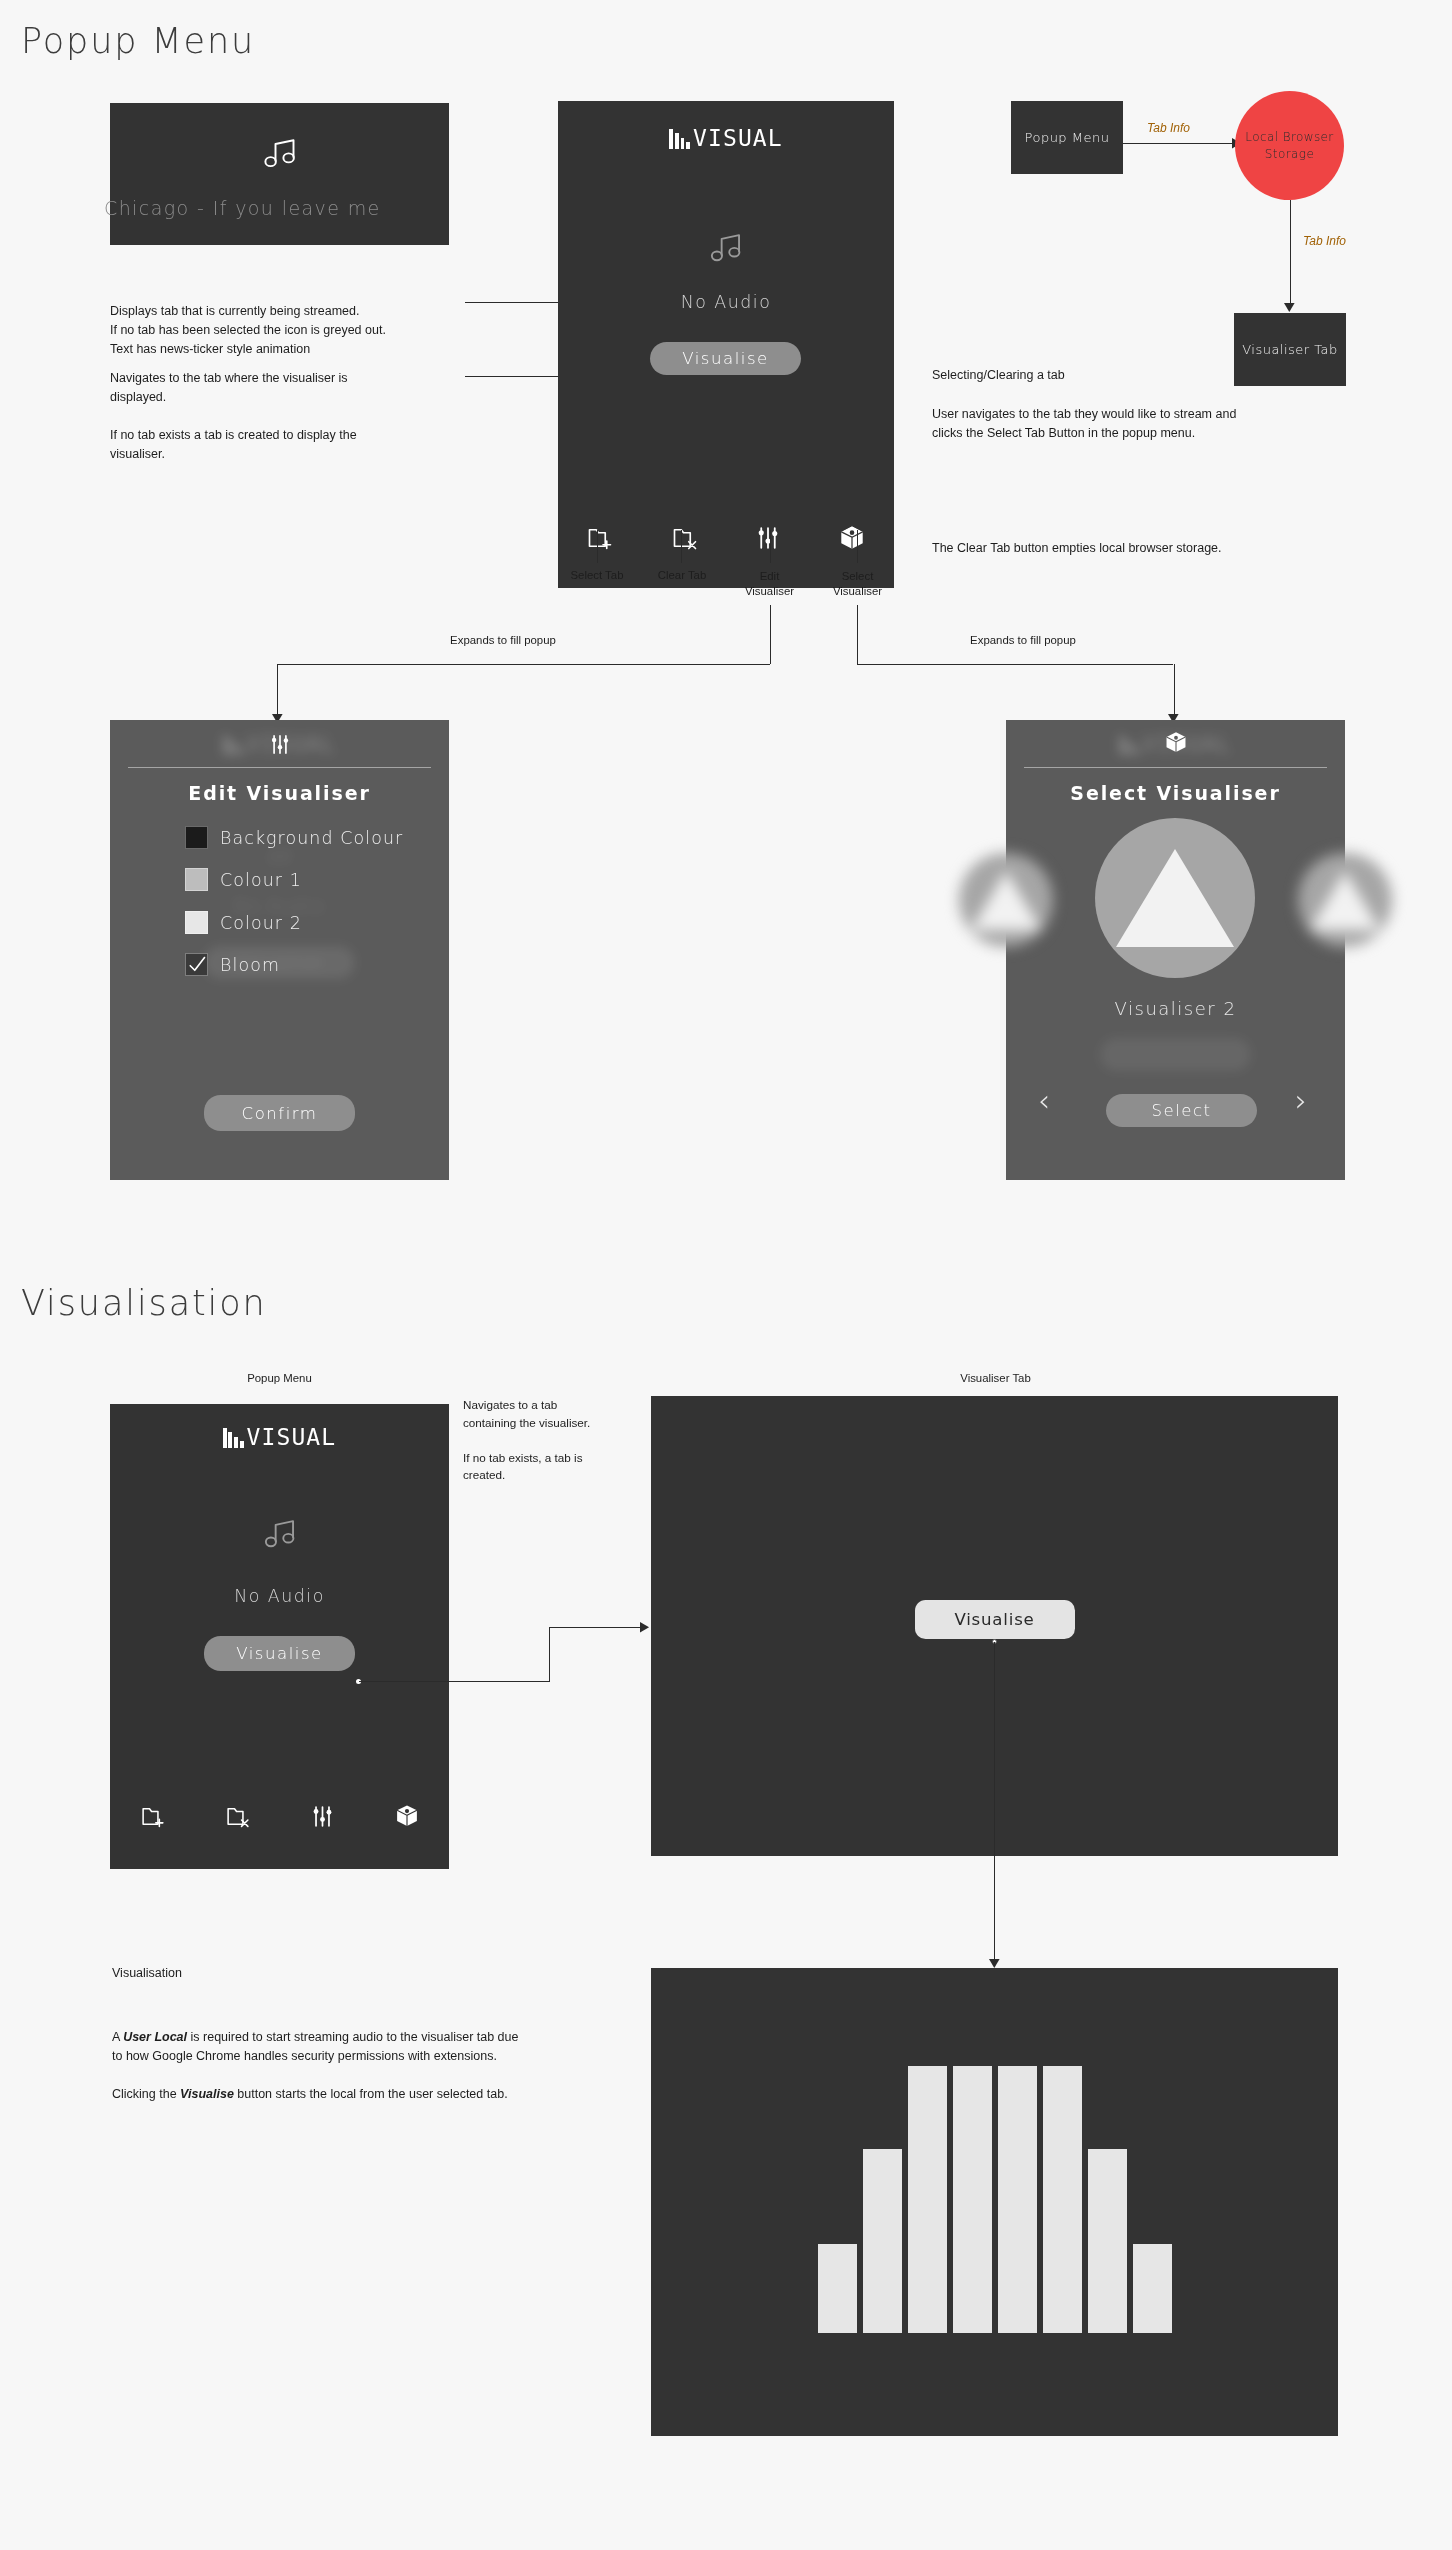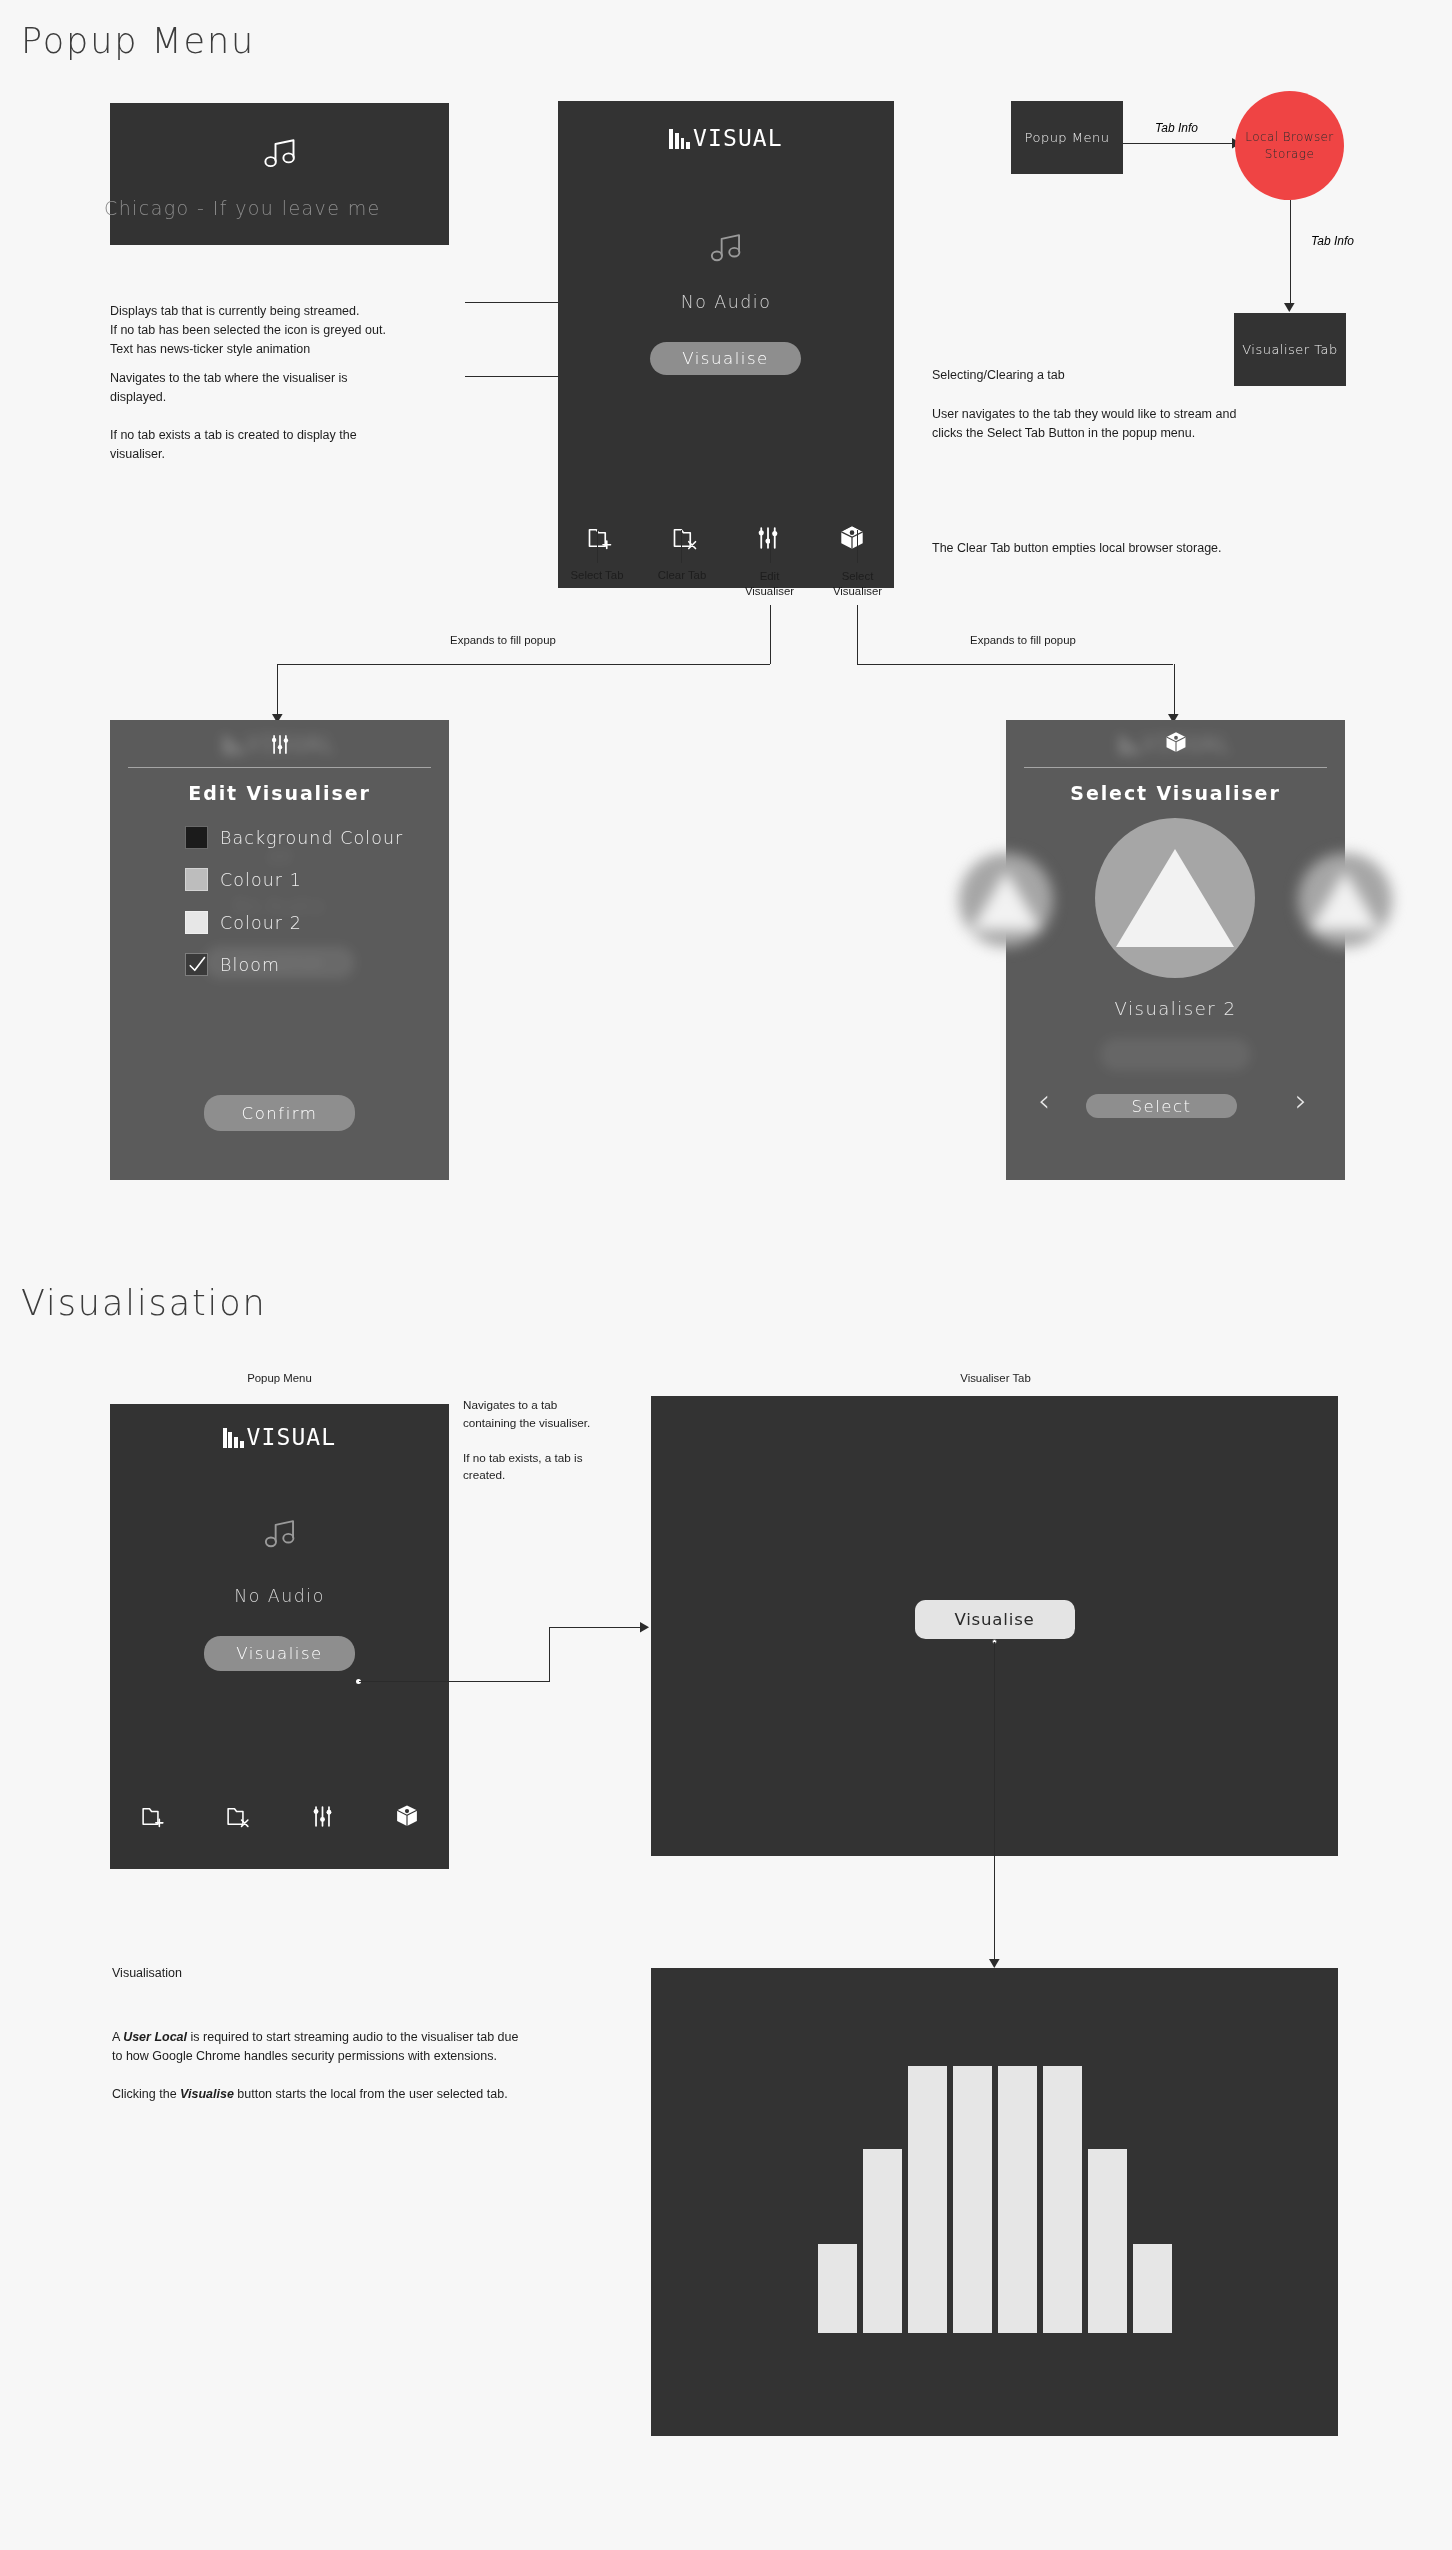--- a/index.html
+++ b/index.html
@@ -60,23 +60,22 @@
     font-family: "Liberation Sans", sans-serif;
     font-size: 11.4px;
     color: #1d1d1d;
     text-align: center;
     white-space: nowrap;
   }
   .flow-label {
     font-family: "Liberation Sans", sans-serif;
     font-style: italic;
     font-size: 12px;
-    color: #000000;
-    white-space: nowrap;
-    margin-left: 8px;
+    color: #a16207;
+    white-space: nowrap;
   }
   b.em { font-weight: bold; font-style: italic; }
 
   
   .panel-dark {
     background: #333333;
     position: absolute;
   }
   .panel-mid { background: #5b5b5b; position: absolute; }
 
@@ -517,21 +516,21 @@
       <span class="tri-sm"></span>
     </div>
 
     <div class="carousel-main" style="left:89px; top:98px; width:160px; height:160px;">
       <span class="tri"></span>
     </div>
 
     <div class="carousel-name" style="left:0; top:278px; width:339px;">Visualiser 2</div>
 
     <span class="chev" style="left:32px; top:363px;">‹</span>
-    <div class="abs btn-grey" style="left:80px; top:374px; width:151px; height:24px;">Select</div>
+    <div class="abs btn-grey" style="left:100px; top:374px; width:151px; height:33px;">Select</div>
     <span class="chev" style="left:289px; top:363px;">›</span>
   </div>
 
   <div class="abs section-heading" style="left:21px; top:1283px;">Visualisation</div>
 
   <div class="abs small-caption" style="left:219px; top:1372px; width:121px;">Popup Menu</div>
   <div class="abs small-caption" style="left:935px; top:1372px; width:121px;">Visualiser Tab</div>
 
   <div class="panel-dark" style="left:110px; top:1404px; width:339px; height:465px;">
 

